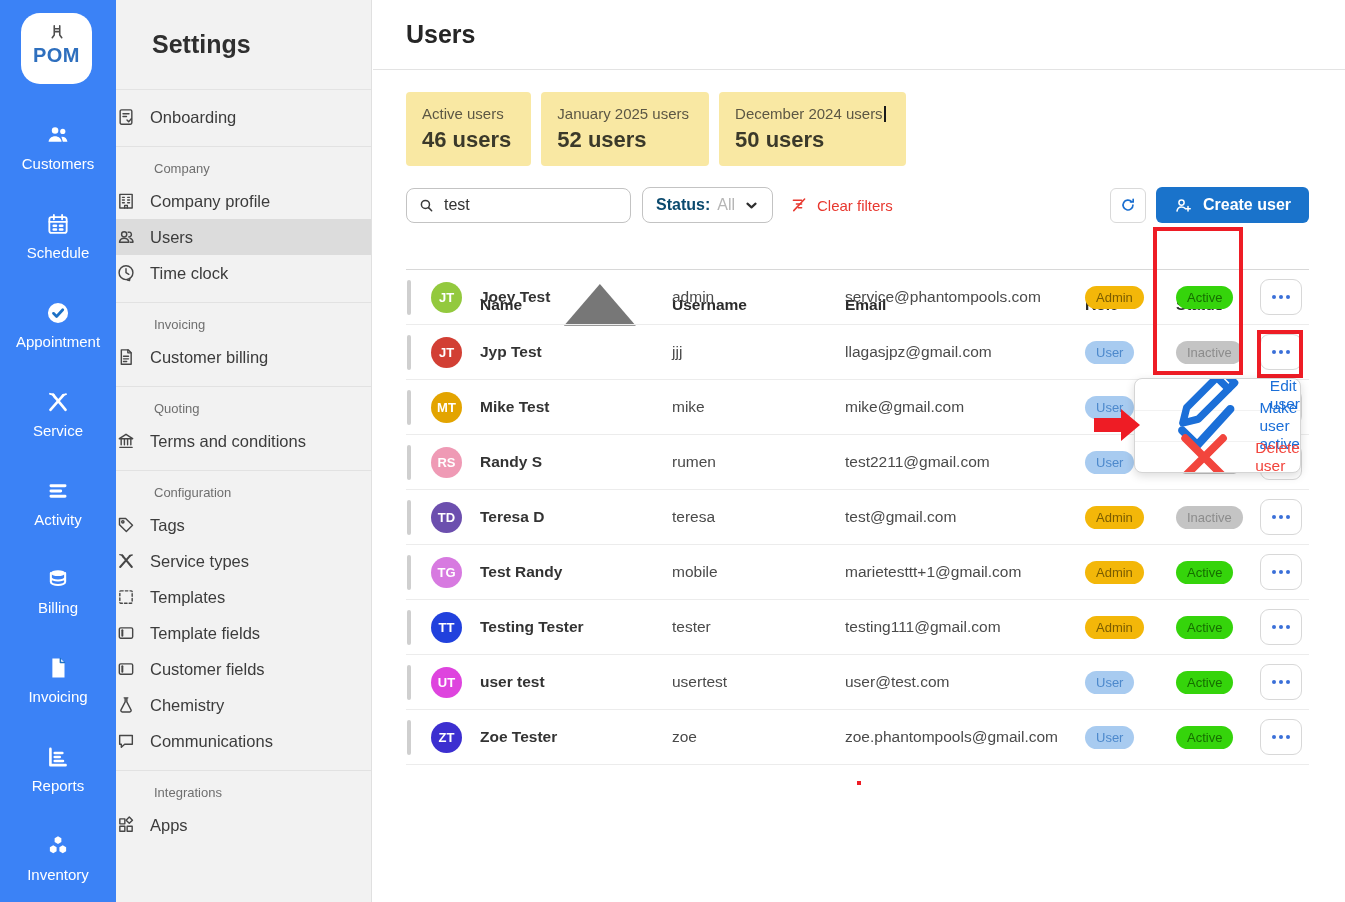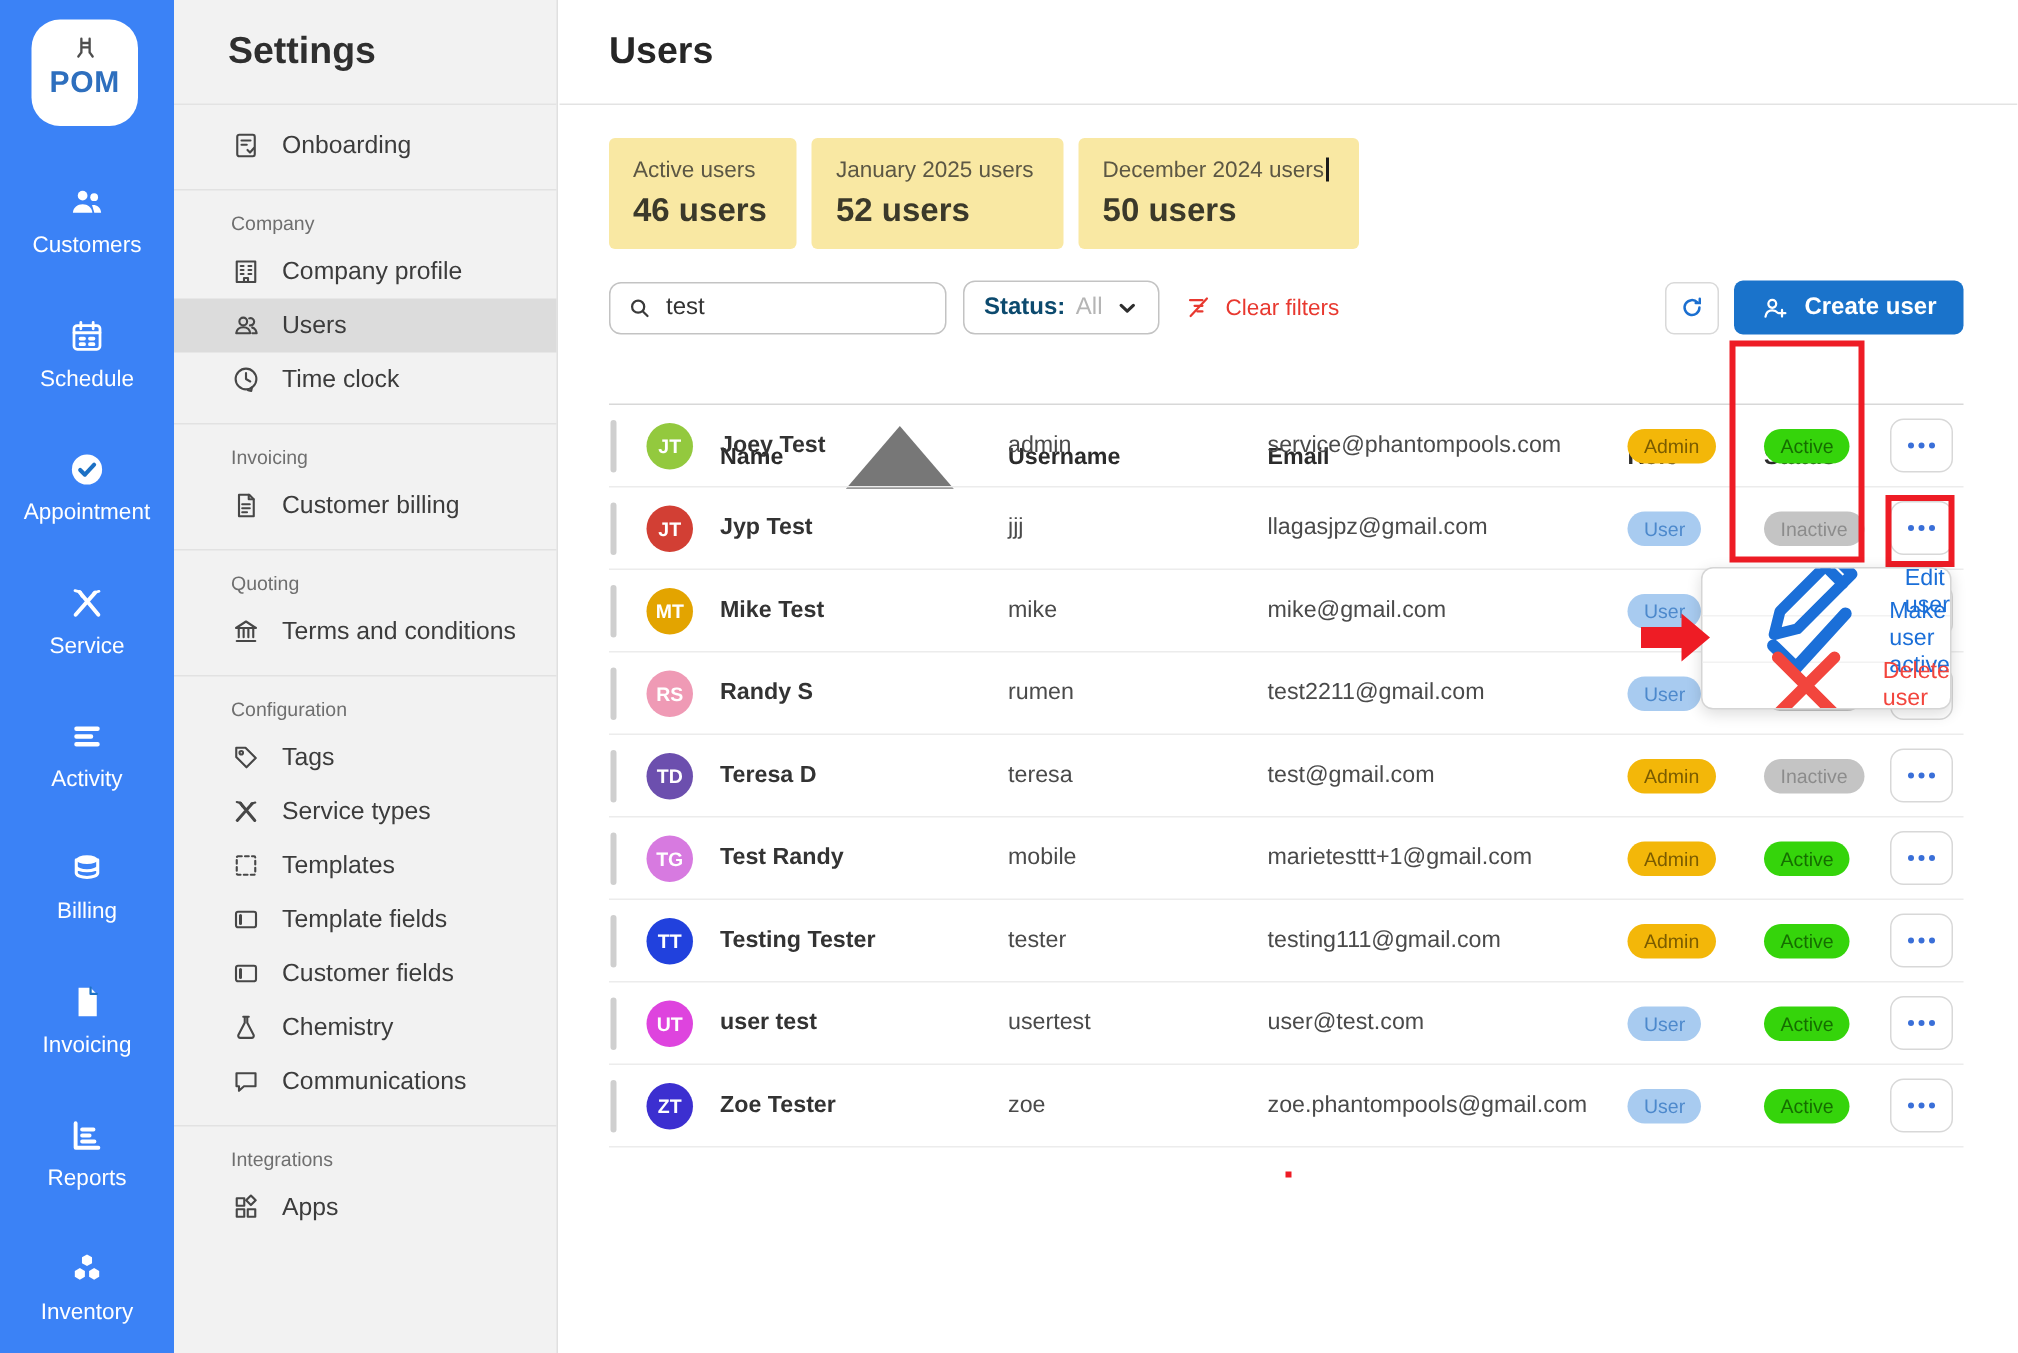--- a/index.html
+++ b/index.html
@@ -18,26 +18,26 @@
   .logo-text { color:#2e6fbe; font-weight:bold; font-size:20px; letter-spacing:.5px; margin-top:-1px; }
   .nav-list { position:absolute; left:0; top:103px; bottom:0; width:100%; display:flex; flex-direction:column; }
   .nav-item { flex:1; display:flex; flex-direction:column; align-items:center; justify-content:center; gap:7px;
               color:#fff; cursor:pointer; }
   .nav-item .nav-label { font-size:15px; }
   .nav-item svg { width:26px; height:26px; }
 
   
   .settings-panel { position:absolute; left:116px; top:0; width:256px; height:902px; background:#f2f2f2;
                     border-right:1px solid #e0e0e0; }
-  .settings-header { height:70px; display:flex; align-items:center; padding-left:36px; border-bottom:1px solid #e3e3e3; }
+  .settings-header { height:90px; display:flex; align-items:center; padding-left:36px; border-bottom:1px solid #e3e3e3; }
   .settings-header h1 { font-size:25px; color:#2f2f2f; }
   .settings-group { padding:9px 0 11px; }
   .settings-group + .settings-group { border-top:1px solid #e2e2e2; }
   .group-label { padding:5px 0 7px 38px; font-size:13px; color:#6f6f6f; }
-  .settings-item { height:36px; display:flex; align-items:center; gap:14px; padding-left:38px;
+  .settings-item { height:36px; display:flex; align-items:center; gap:14px; 
                    font-size:16.5px; color:#3c3c3c; cursor:pointer; }
   .settings-item.selected { background:#dcdcdc; }
   .settings-item svg { width:20px; height:20px; color:#474747; flex:none; }
 
   
   .main { position:absolute; left:373px; top:0; right:0; height:902px; background:#fff; }
   .main-header { height:70px; display:flex; align-items:center; padding-left:33px; border-bottom:1px solid #e3e3e3; }
   .main-header h1 { font-size:25px; color:#262626; }
   .content { padding:22px 36px 0 33px; }
 

